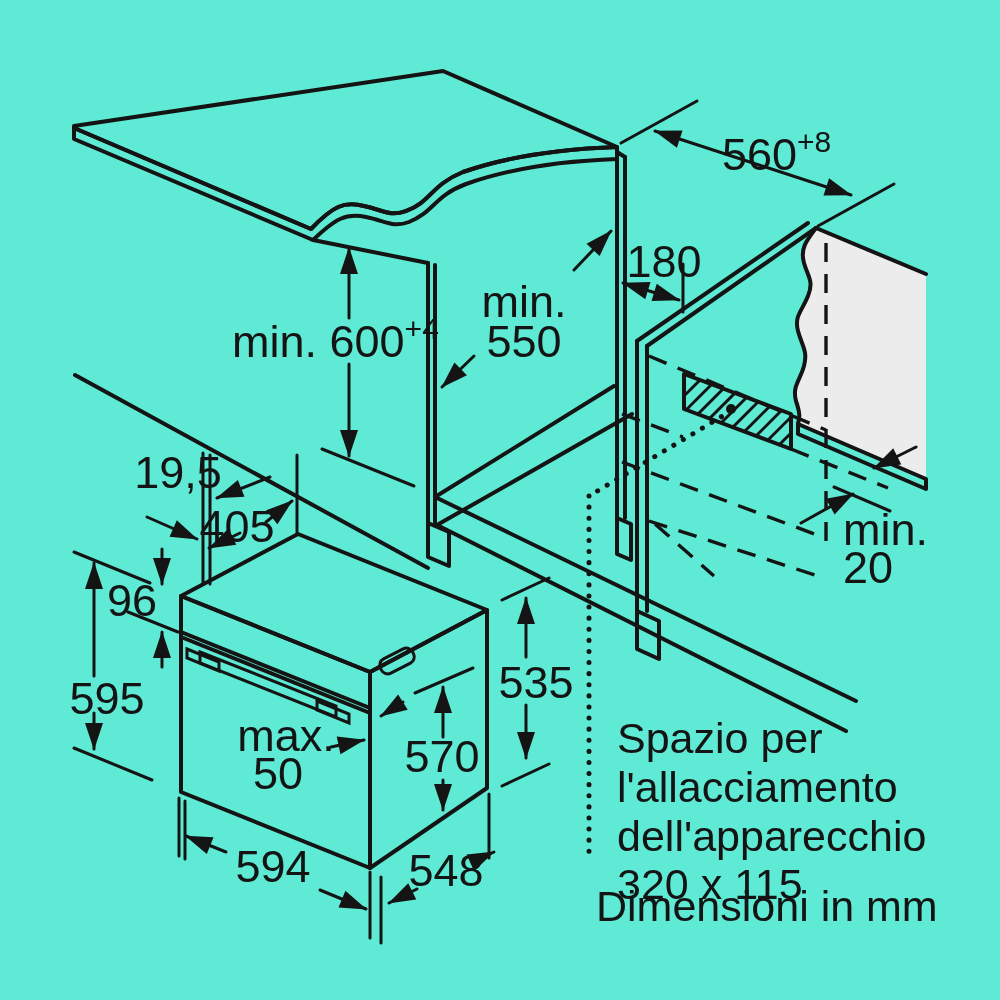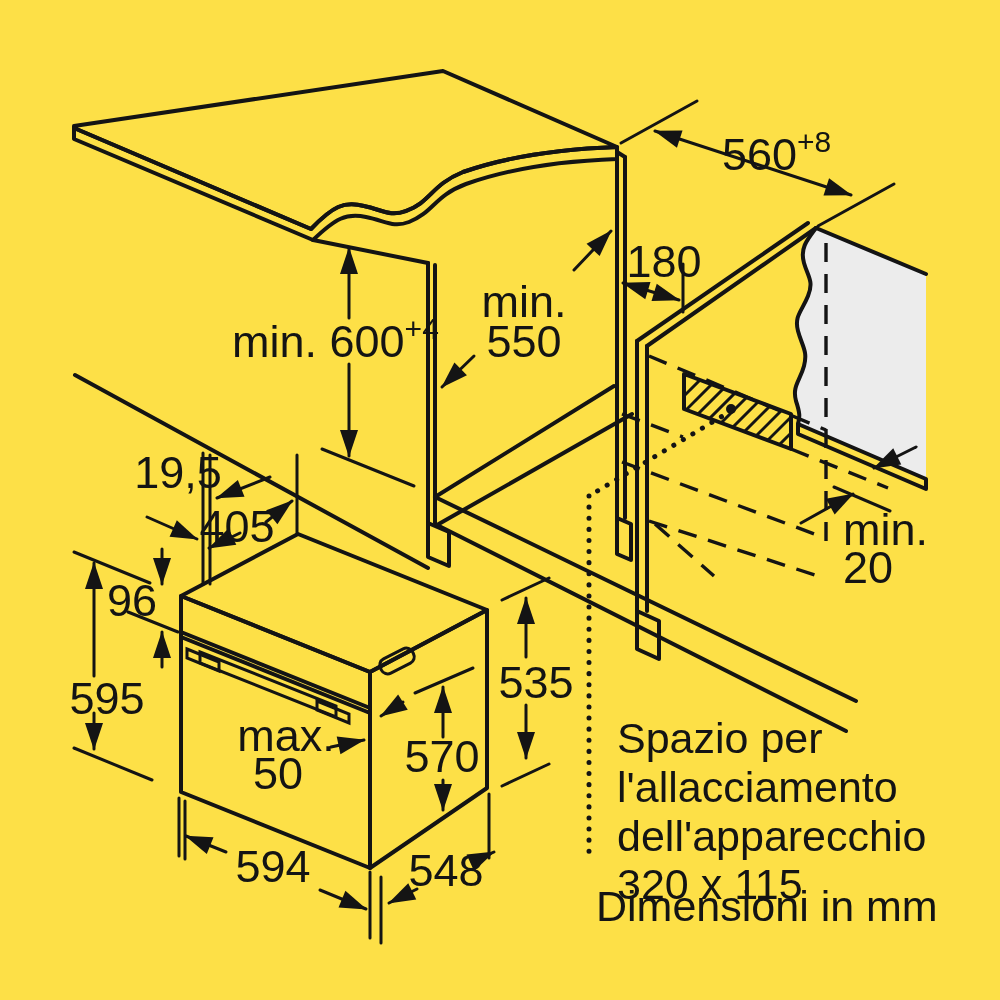--- a/index.html
+++ b/index.html
@@ -1,16 +1,16 @@
 <!DOCTYPE html>
 <html><head>
 <meta charset="utf-8">
 <style>
   html,body{margin:0;padding:0;background:#ffffff;}
-  .stage{width:1000px;height:1000px;position:relative;background:#fde047;overflow:hidden;}
+  .stage{width:1000px;height:1000px;position:relative;background:#5eead4;overflow:hidden;}
   svg{display:block;}
   .ln{stroke:#141414;stroke-width:4;fill:none;stroke-linejoin:round;stroke-linecap:round;}
   .thin{stroke:#141414;stroke-width:3;fill:none;stroke-linecap:round;}
   .dash{stroke:#141414;stroke-width:3.4;fill:none;stroke-dasharray:19 12;stroke-linecap:butt;}
   .dots{stroke:#141414;stroke-width:5;fill:none;stroke-dasharray:0.1 11;stroke-linecap:round;}
   .t{font-family:"Liberation Sans","DejaVu Sans",sans-serif;font-size:45px;fill:#141414;}
   .tn{font-family:"Liberation Sans","DejaVu Sans",sans-serif;font-size:43px;fill:#141414;}
   .sup{font-size:30px;}
   .mid{text-anchor:middle;}
 </style>

